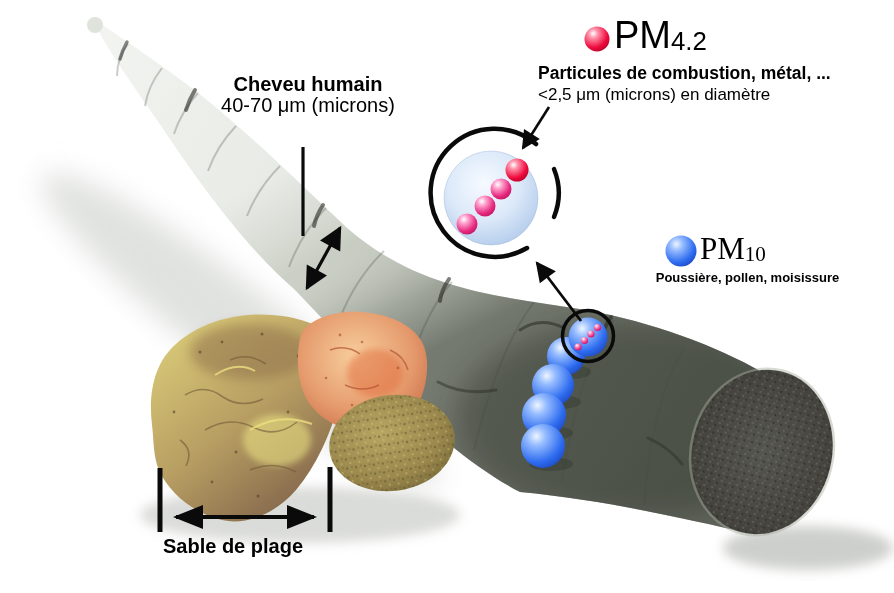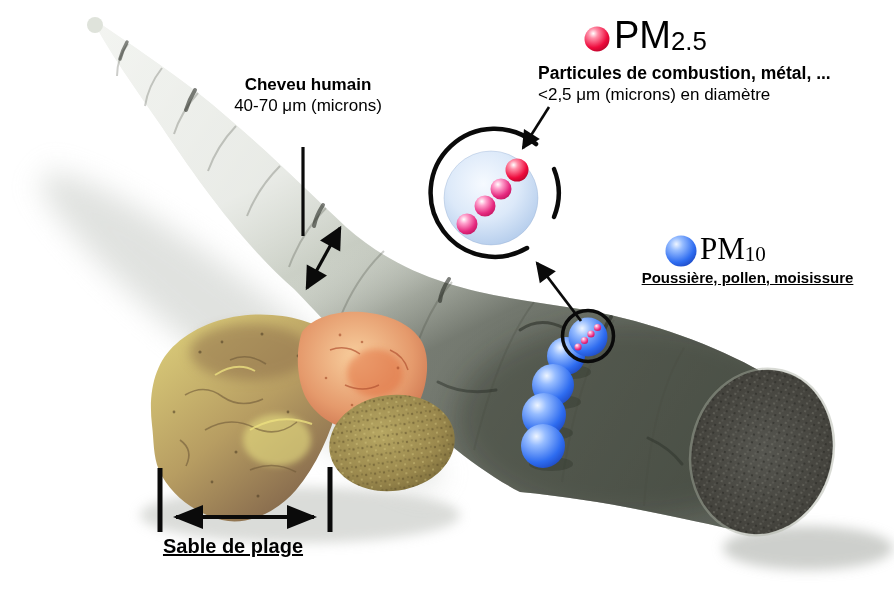--- a/index.html
+++ b/index.html
@@ -1,29 +1,29 @@
 <!DOCTYPE html>
 <html><head>
 <meta charset="utf-8">
 <style>
   html,body { margin:0; padding:0; background:#ffffff; }
   .stage {
     position:relative; width:894px; height:593px; background:#ffffff;
     overflow:hidden; font-family:"Liberation Sans", sans-serif; color:#000;
   }
   .stage svg.art { position:absolute; left:0; top:0; }
-  .lbl { position:absolute; line-height:21px; font-size:17px; }
+  .lbl { position:absolute; line-height:21px; font-size:20px; }
   .lbl .b { font-weight:bold; }
   .center { text-align:center; }
   .hair-lbl   { left:203px; top:74px;  width:210px; }
   .pm25-desc  { left:538px; top:63px;  width:360px; font-size:17px; }
   .pm25-desc .b { font-size:17.5px; }
   .pm10-desc  { left:601px; top:267px; width:293px; font-size:17px; }
-  .pm10-desc .b { font-size:15px;text-decoration:underline; }
-  .sand-lbl   { left:93px;  top:534px; width:280px; line-height:24px; font-size:18px;text-decoration:underline; }
+  .pm10-desc .b { font-size:13px; }
+  .sand-lbl   { left:93px;  top:534px; width:280px; line-height:24px; font-size:18px; }
   .sand-lbl .b { font-size:20px; }
   .pm-legend  { position:absolute; white-space:nowrap; }
   .pm25-legend { left:614px; top:14px; font-size:38px; }
   .pm10-legend { left:700px; top:231px; font-size:31px;font-family:Liberation Serif, serif; }
   .pm-sub { font-size:0.68em; display:inline-block; transform:translateY(2px); }
 </style>
 </head>
 <body>
 
 <div class="stage">
@@ -283,21 +283,21 @@
     <circle cx="597" cy="39" r="12.5" fill="url(#gRed)"></circle>
     <circle cx="681" cy="251" r="15.5" fill="url(#gBlue)"></circle>
   </svg>
 
   <div class="lbl hair-lbl center">
     <div class="b">Cheveu humain</div>
     <div>40-70 μm (microns)</div>
   </div>
 
   <div class="pm-legend pm25-legend">
-    <span>PM</span><span class="pm-sub">2.5</span>
+    <span>PM</span><span class="pm-sub">4.2</span>
   </div>
   <div class="lbl pm25-desc">
     <div class="b">Particules de combustion, métal, ...</div>
     <div>&lt;2,5 μm (microns) en diamètre</div>
   </div>
 
   <div class="pm-legend pm10-legend">
     <span>PM</span><span class="pm-sub">10</span>
   </div>
   <div class="lbl pm10-desc center">

